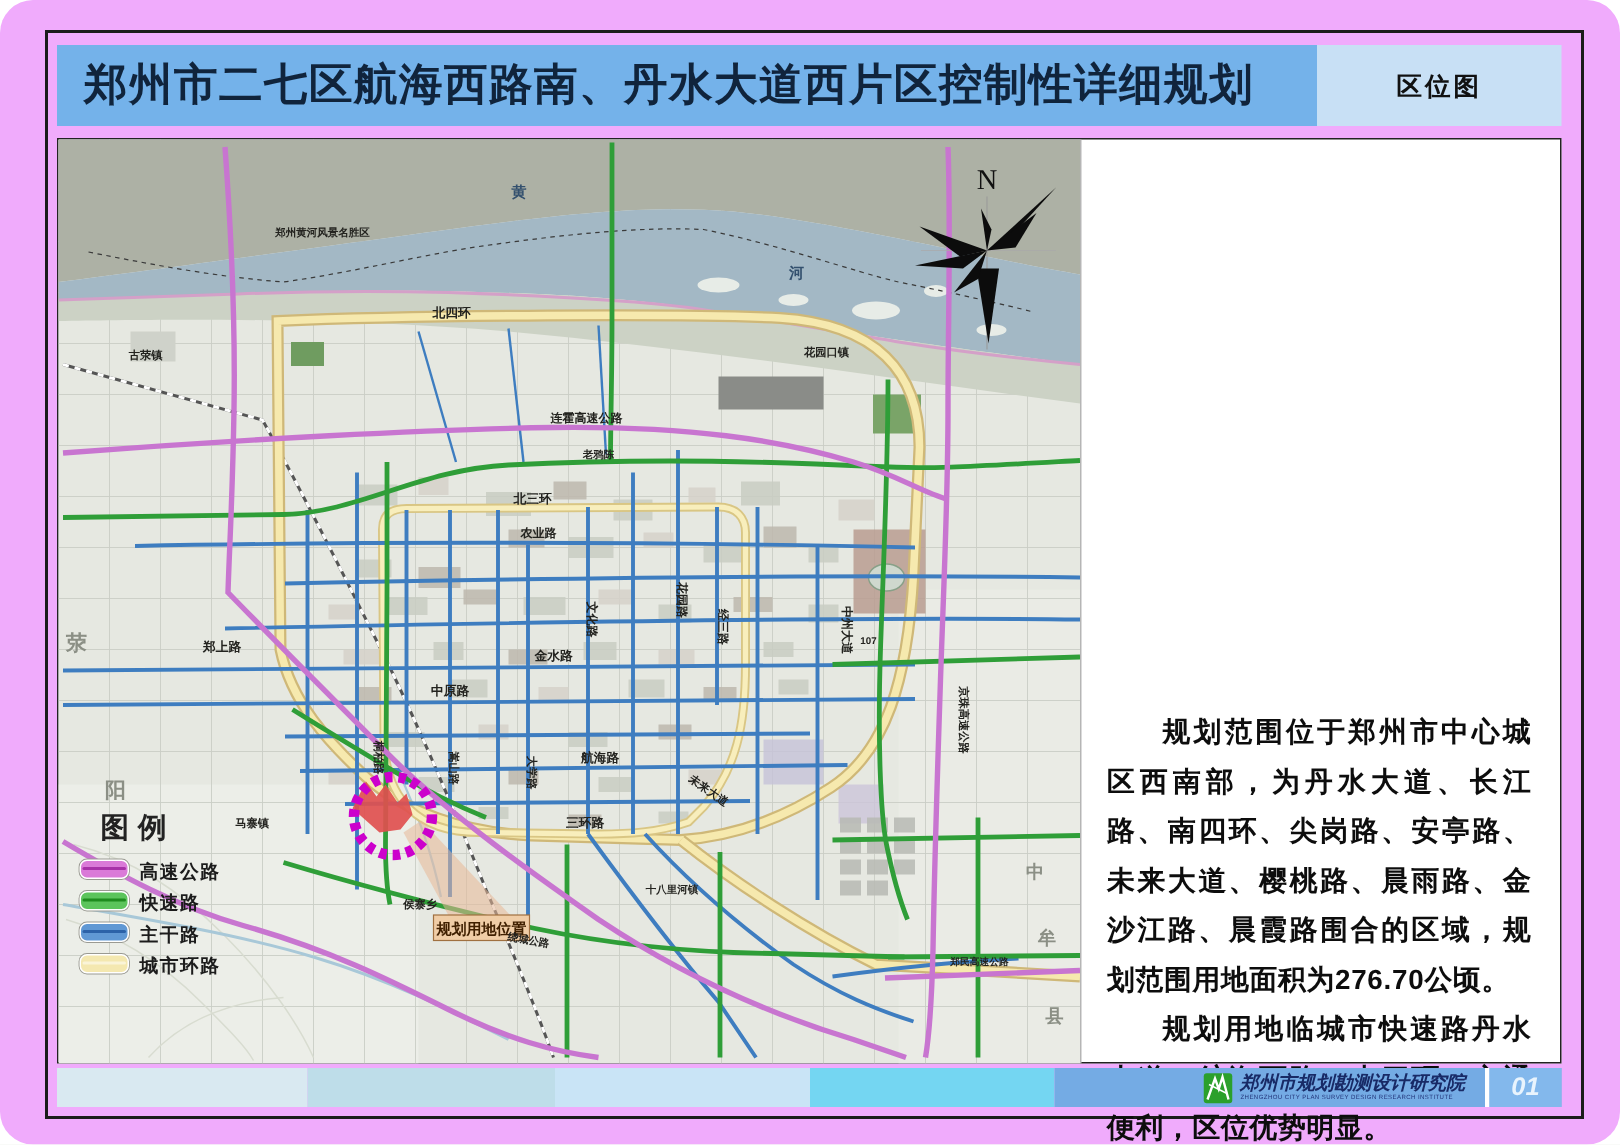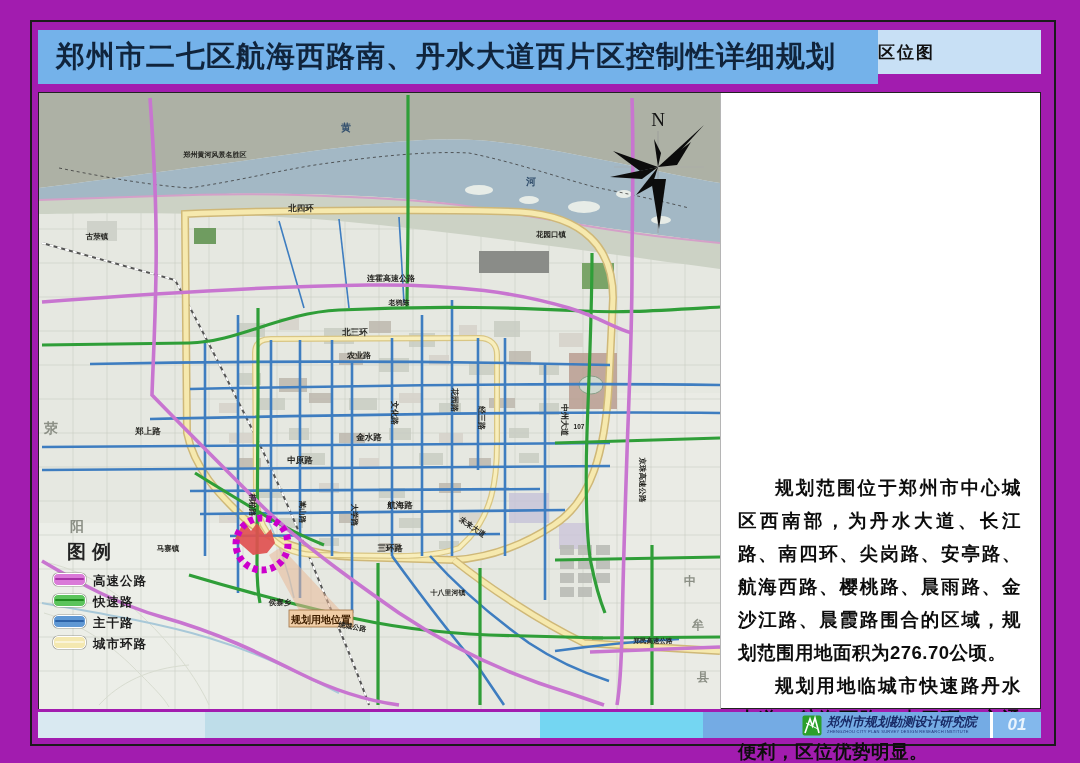--- a/index.html
+++ b/index.html
@@ -1,22 +1,22 @@
 <!DOCTYPE html>
 <html><head>
 <meta charset="utf-8">
 <style>
   html,body{margin:0;padding:0;background:#ffffff;}
   body{font-family:"Liberation Sans","DejaVu Sans",sans-serif;}
-  .canvas{position:relative;width:1080px;height:763px;background:#a21caf;overflow:hidden;}
+  .canvas{position:relative;width:1080px;height:763px;background:#f0abfc;overflow:hidden;border-radius:22px;}
   .page-border{position:absolute;left:30px;top:20px;width:1022px;height:722px;border:2px solid #1b1b1b;}
   
   .title-bar{position:absolute;left:38px;top:30px;width:840px;height:54px;background:#74b2ea;display:flex;align-items:center;}
   .title-bar h1{margin:0;padding-left:18px;font-size:29px;font-weight:bold;color:#10243c;letter-spacing:1px;white-space:nowrap;}
-  .title-corner{position:absolute;left:878px;top:30px;width:163px;height:44px;background:#c8e0f5;display:flex;align-items:center;}
+  .title-corner{position:absolute;left:878px;top:30px;width:163px;height:54px;background:#c8e0f5;display:flex;align-items:center;justify-content:center;}
   .title-corner span{font-size:17px;font-weight:bold;color:#111;letter-spacing:2px;}
   
   .content-frame{position:absolute;left:38px;top:92px;width:1003px;height:617px;border:1px solid #222;background:#fff;box-sizing:border-box;}
   .map-area{position:absolute;left:0;top:0;width:681px;height:616px;border-right:1px solid #b5b5b5;box-sizing:content-box;}
   .map-area svg{display:block;}
   
   .legend{position:absolute;left:14px;top:446px;width:120px;}
   .legend-title{font-size:19px;font-weight:bold;color:#222;letter-spacing:6px;margin:0 0 8px 14px;}
   .legend-item{display:flex;align-items:flex-start;height:21px;}
   .legend-swatch{width:31px;height:11px;border-radius:5px;border:1.5px solid #ffffff;box-shadow:0 0 0 0.6px #9a9a92;position:relative;flex:0 0 auto;}
@@ -321,21 +321,21 @@
               <span class="legend-swatch" style="background: rgb(244, 232, 176);">
                 <i style="background: rgb(250, 244, 216);"></i>
               </span>
               <span class="legend-label">城市环路</span>
             </div>
           </div>
       </div>
     </div>
 
     <div class="text-area">
-      <p>规划范围位于郑州市中心城区西南部，为丹水大道、长江路、南四环、尖岗路、安亭路、航海西路、樱桃路、晨雨路、金沙江路、晨霞路围合的区域，规划范围用地面积为276.70公顷。</p>
+      <p>规划范围位于郑州市中心城区西南部，为丹水大道、长江路、南四环、尖岗路、安亭路、未来大道、樱桃路、晨雨路、金沙江路、晨霞路围合的区域，规划范围用地面积为276.70公顷。</p>
       <p>规划用地临城市快速路丹水大道、航海西路、南四环，交通便利，区位优势明显。</p>
     </div>
   </div>
 
   <div class="footer-bar">
     <div class="seg seg1"></div>
     <div class="seg seg2"></div>
     <div class="seg seg3"></div>
     <div class="seg seg4"></div>
     <div class="seg seg5">

